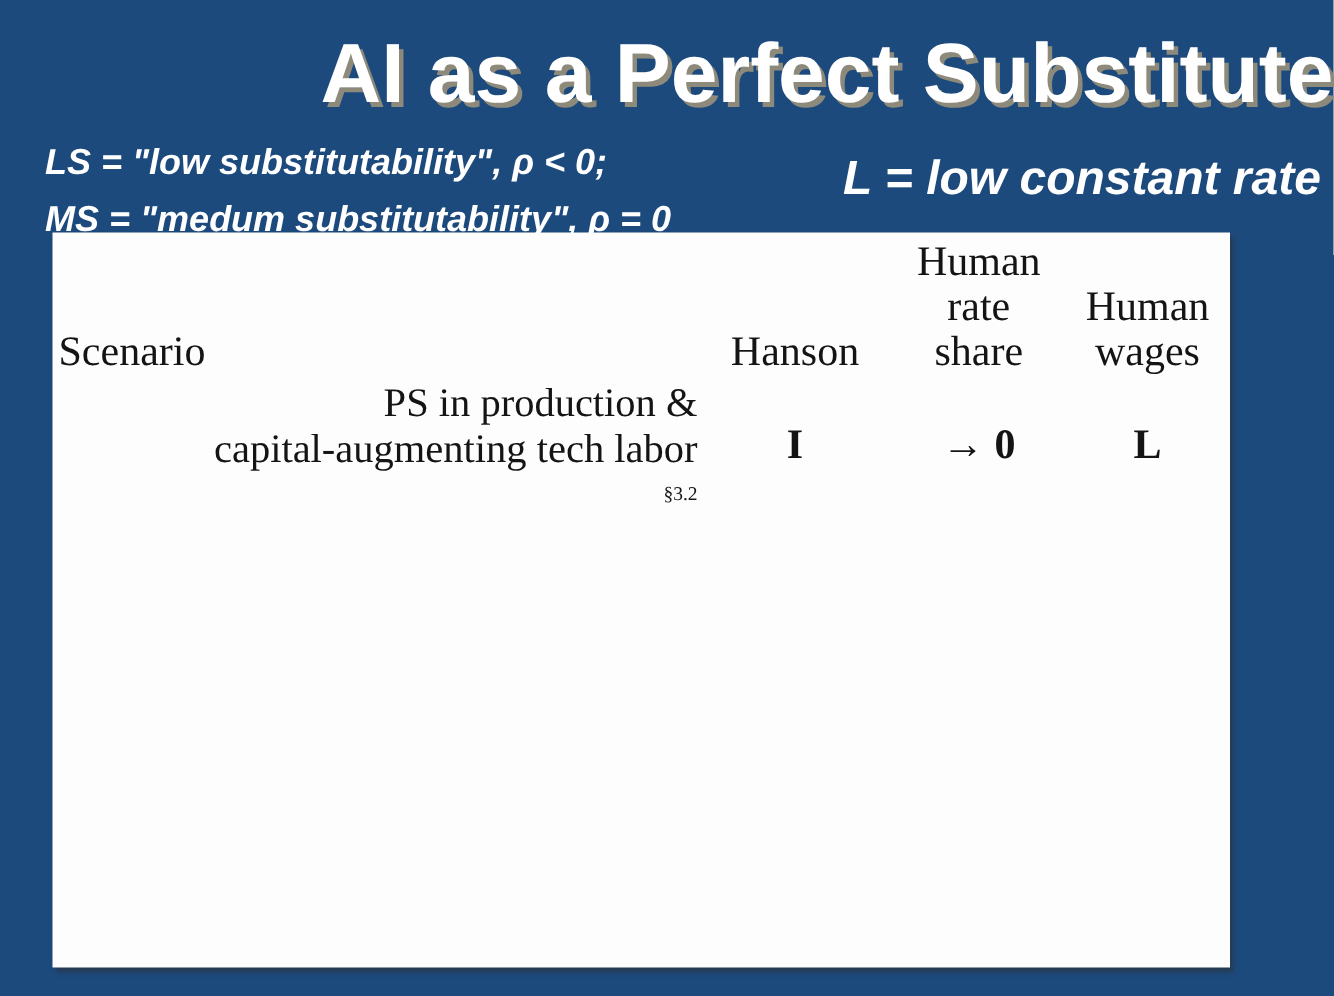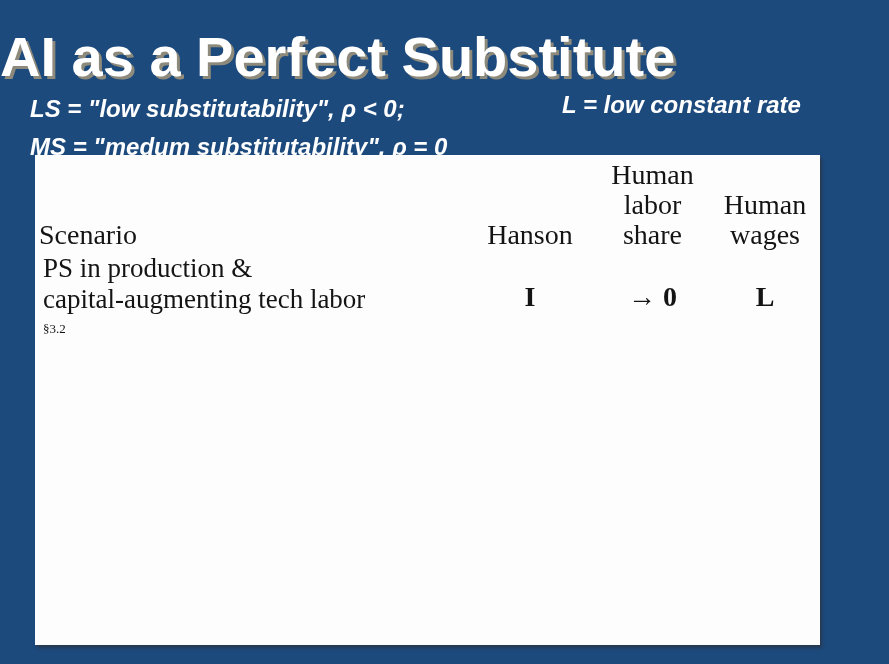--- a/index.html
+++ b/index.html
@@ -5,45 +5,45 @@
   html, body { margin: 0; padding: 0; }
   body {
     width: 889px; height: 664px;
     background: #1d4a7d;
     position: relative;
     overflow: hidden;
     font-family: "Liberation Sans", sans-serif;
   }
   .title {
     position: absolute;
-    top: 24px; left: 0;
+    top: 16px; left: 0;
     width: 889px;
-    text-align: left;
+    text-align: right;
     font-size: 56px;
     font-weight: 800;
     letter-spacing: 0px;
     color: #ffffff;
     text-shadow: 3px 3px 0 #8d8a7b;
     white-space: nowrap;
   }
   .legend-left {
     position: absolute;
     left: 30px; top: 90px;
     color: #ffffff;
     font-size: 24px;
     font-weight: 700;
     font-style: italic;
     line-height: 38px;
     white-space: nowrap;
   }
   .legend-right {
     position: absolute;
-    left: 562px; top: 91px;
+    left: 562px; top: 100px;
     color: #ffffff;
-    font-size: 24px;
+    font-size: 32px;
     font-weight: 700;
     font-style: italic;
     white-space: nowrap;
   }
   .panel {
     position: absolute;
     left: 35px; top: 155px;
     width: 785px;
     min-height: 490px;
     background: #fdfdfd;
@@ -64,21 +64,21 @@
   thead th {
     vertical-align: bottom;
     font-size: 28px;
     line-height: 30px;
     padding-top: 5px;
   }
   thead th.scen { text-align: left; padding-left: 4px; }
   tbody td { vertical-align: middle; padding-top: 7px; padding-bottom: 9px; }
   tbody tr:first-child td { padding-top: 3px; padding-bottom: 6px; }
   tbody tr + tr td { border-top: 1px solid #e9e9e9; }
-  td.scen { text-align: left; padding-left: 8px; }
+  td.scen { text-align: right; padding-left: 8px; }
   td.scen .line {
     font-size: 27px;
     line-height: 31px;
     white-space: nowrap;
   }
   td.scen .ref {
     font-size: 13px;
     line-height: 23px;
     margin-top: 2px;
     white-space: nowrap;
@@ -109,21 +109,21 @@
         <col class="c-grow">
         <col class="c-labor">
         <col class="c-wage">
     </colgroup>
     <thead>
       <tr>
         <th class="scen">Scenario</th>
         <th>Hanson</th>
         <th>
           <div>Human</div>
-          <div>labor</div>
+          <div>rate</div>
           <div>share</div>
         </th>
         <th>
           <div>Human</div>
           <div>wages</div>
         </th>
       </tr>
     </thead>
     <tbody>
       <tr>

